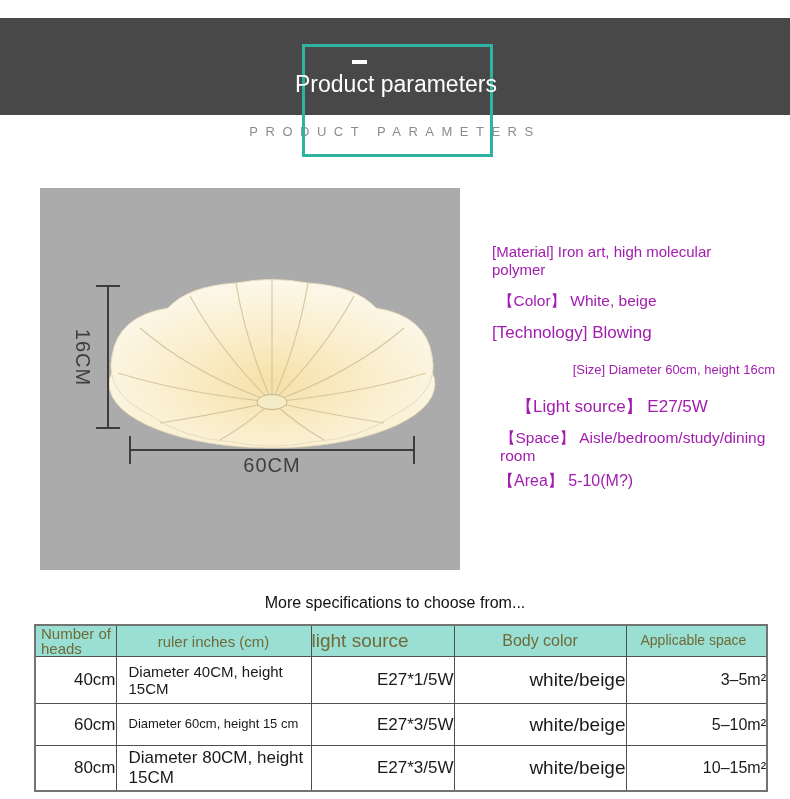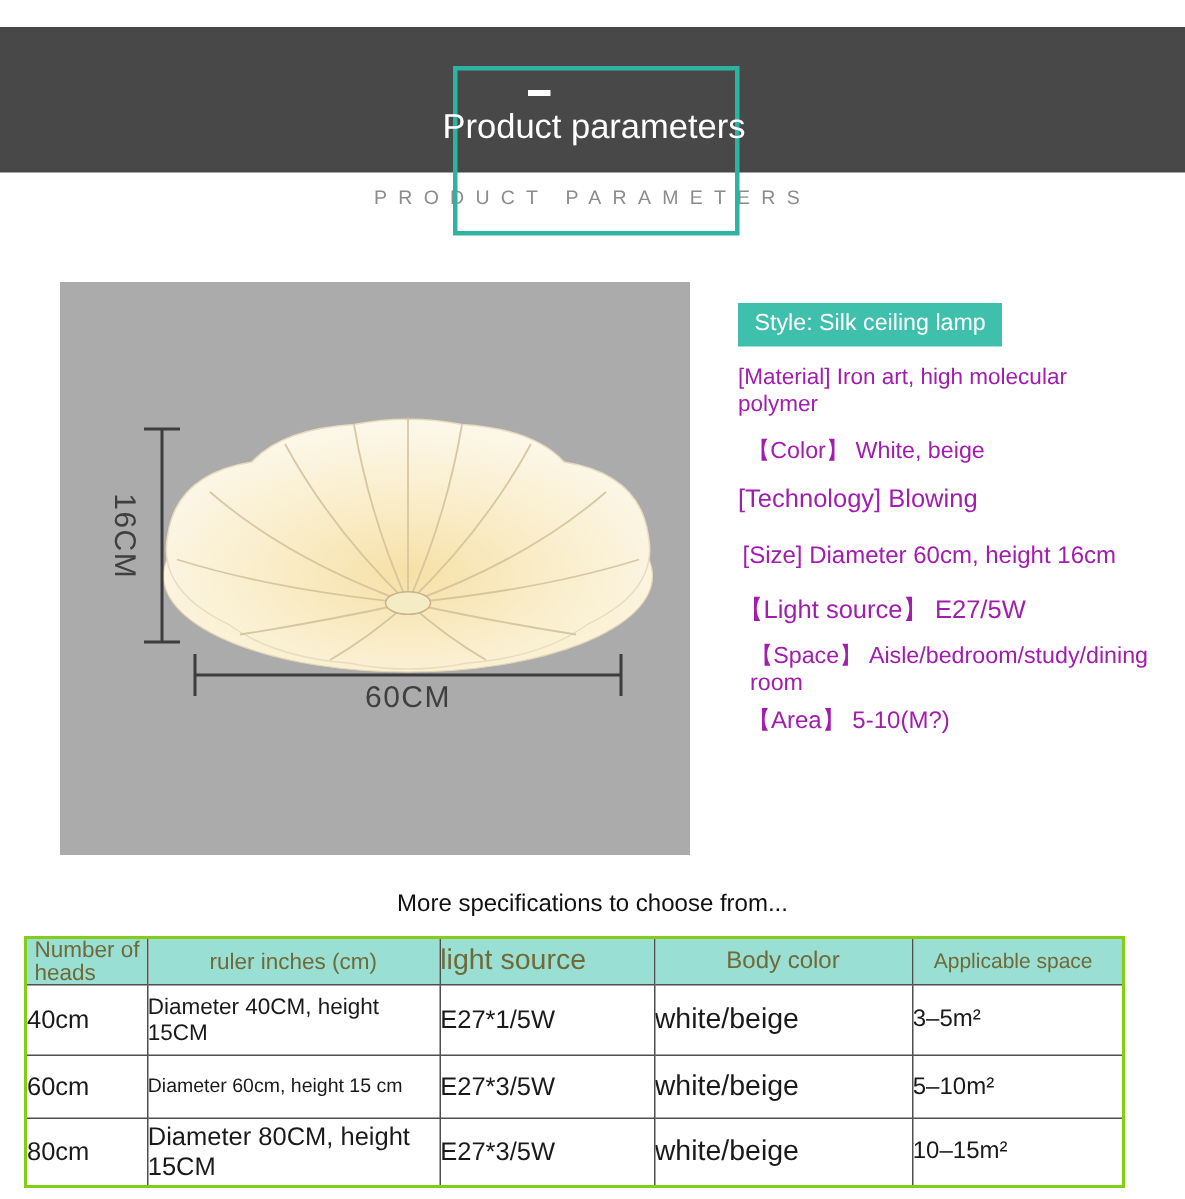--- a/index.html
+++ b/index.html
@@ -25,42 +25,42 @@
                    font-size:20px;color:#3f3f3f;letter-spacing:1px;}
 
   
   .spec-col{position:absolute;left:492px;top:202px;width:276px;height:300px;}
   .style-badge{position:absolute;left:0;top:0;display:inline-block;background:#3ec0ad;color:#ffffff;
                font-size:15.5px;padding:5px 11px 6px 11px;white-space:nowrap;}
   .spec{position:absolute;margin:0;width:270px;line-height:1.18;color:#a21caf;}
   .spec.s1{top:41px;left:0;font-size:15px;}
   .spec.s2{top:90px;left:6px;font-size:15.5px;}
   .spec.s3{top:121px;left:0;font-size:17px;}
-  .spec.s4{top:160px;left:3px;font-size:16px;}
-  .spec.s5{top:195px;left:0;font-size:17px;}
+  .spec.s4{top:160px;left:13px;font-size:13px;text-align:right;}
+  .spec.s5{top:195px;left:24px;font-size:17px;}
   .spec.s6{top:227px;left:8px;font-size:15.5px;text-indent:0;}
   .spec.s7{top:270px;left:6px;font-size:16px;}
 
   
   .more-text{position:absolute;left:0;top:594px;width:790px;text-align:center;
              font-size:16px;color:#111111;}
 
   
-  table.spec-table{position:absolute;left:16px;top:624px;width:732px;border-collapse:collapse;
-                   table-layout:fixed;border:2px solid #84cc16;}
+  table.spec-table{position:absolute;left:34px;top:624px;width:732px;border-collapse:collapse;
+                   table-layout:fixed;border:2px solid #737373;}
   .spec-table th,.spec-table td{border:1px solid #4f4f4f;vertical-align:middle;
                    overflow:hidden;padding:0;}
   .spec-table thead th{background:#9adfd3;color:#6f6a38;font-weight:400;height:29px;}
   .spec-table th.h1{text-align:left;padding-left:5px;font-size:15px;line-height:1.0;white-space:normal;}
   .spec-table th.h2{text-align:center;font-size:15px;}
   .spec-table th.h3{text-align:left;font-size:19px;}
   .spec-table th.h4{text-align:center;font-size:16px;}
   .spec-table th.h5{text-align:left;padding-left:14px;font-size:14px;line-height:1.1;}
-  .spec-table td{color:#1a1a1a;text-align:left;}
-  .spec-table td.c2{text-align:left;padding-left:0;padding-right:4px;line-height:1.15;}
+  .spec-table td{color:#1a1a1a;text-align:right;}
+  .spec-table td.c2{text-align:left;padding-left:12px;padding-right:4px;line-height:1.15;}
   .spec-table td.c1,.spec-table td.c3{font-size:17px;}
   .spec-table td.c4{font-size:19px;font-weight:500;}
   .spec-table td.c5{font-size:16px;}
   .spec-table tbody tr.r1{height:47px;}
   .spec-table tbody tr.r2{height:42px;}
   .spec-table tbody tr.r3{height:45px;}
   .spec-table tr.r1 td.c2{font-size:15px;}
   .spec-table tr.r2 td.c2{font-size:13px;}
   .spec-table tr.r3 td.c2{font-size:17px;}
 </style>
@@ -119,21 +119,20 @@
         <line x1="90" y1="262" x2="374" y2="262"></line>
         <line x1="90" y1="248" x2="90" y2="276"></line>
         <line x1="374" y1="248" x2="374" y2="276"></line>
       </g>
     </svg>
     <div class="dim-height-label">16CM</div>
     <div class="dim-width-label">60CM</div>
   </div>
 
   <div class="spec-col">
-    <span class="style-badge">Style: Silk ceiling lamp</span>
     <p class="spec s1">[Material] Iron art, high molecular polymer</p>
     <p class="spec s2">【Color】 White, beige</p>
     <p class="spec s3">[Technology] Blowing</p>
     <p class="spec s4">[Size] Diameter 60cm, height 16cm</p>
     <p class="spec s5">【Light source】 E27/5W</p>
     <p class="spec s6">【Space】 Aisle/bedroom/study/dining room</p>
     <p class="spec s7">【Area】 5-10(M?)</p>
   </div>
 
   <div class="more-text">More specifications to choose from...</div>

